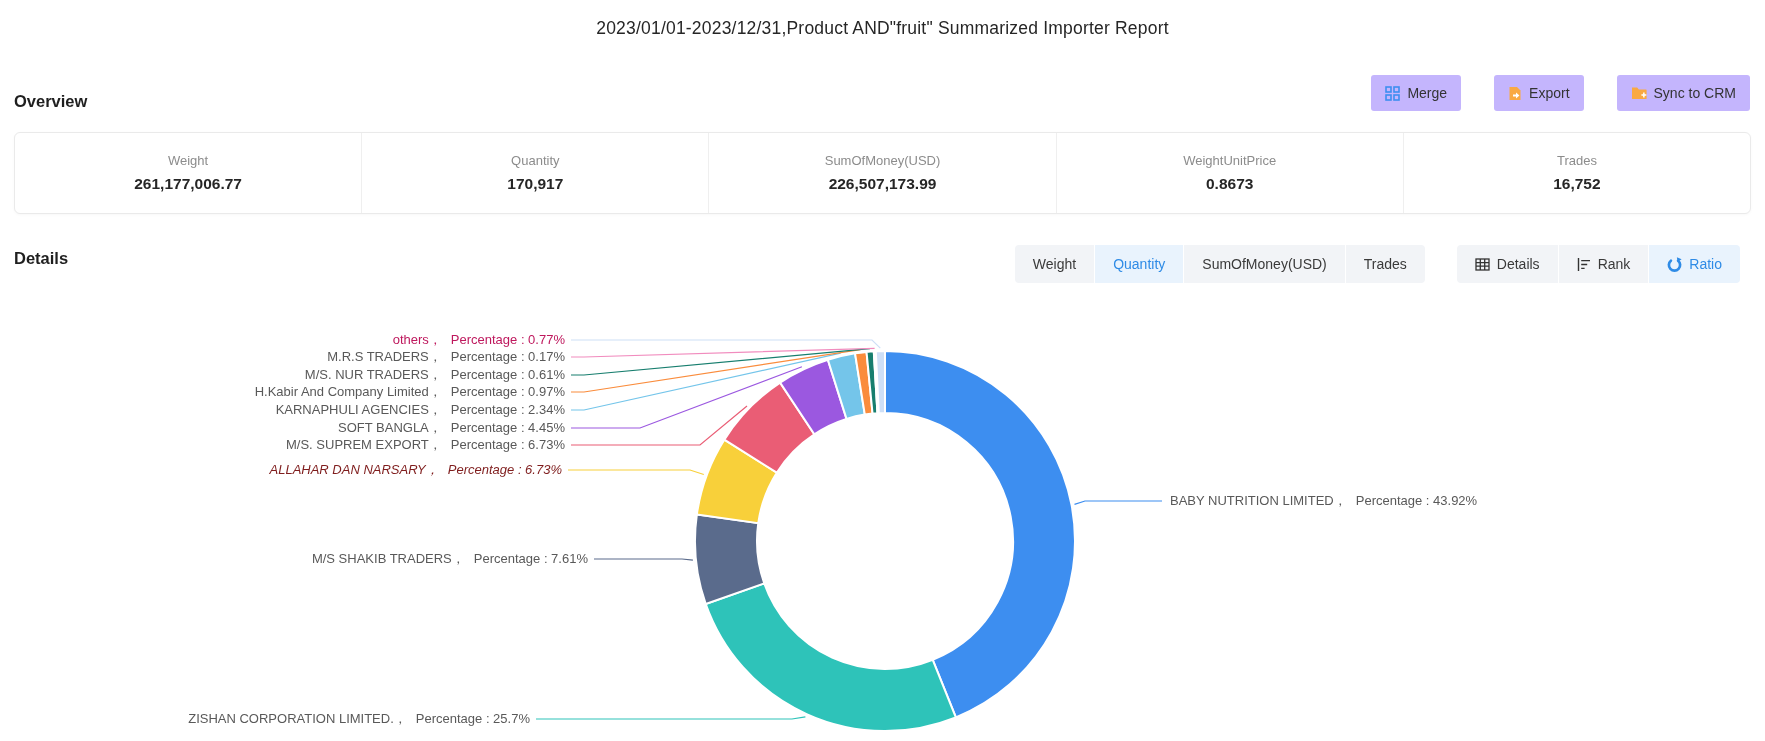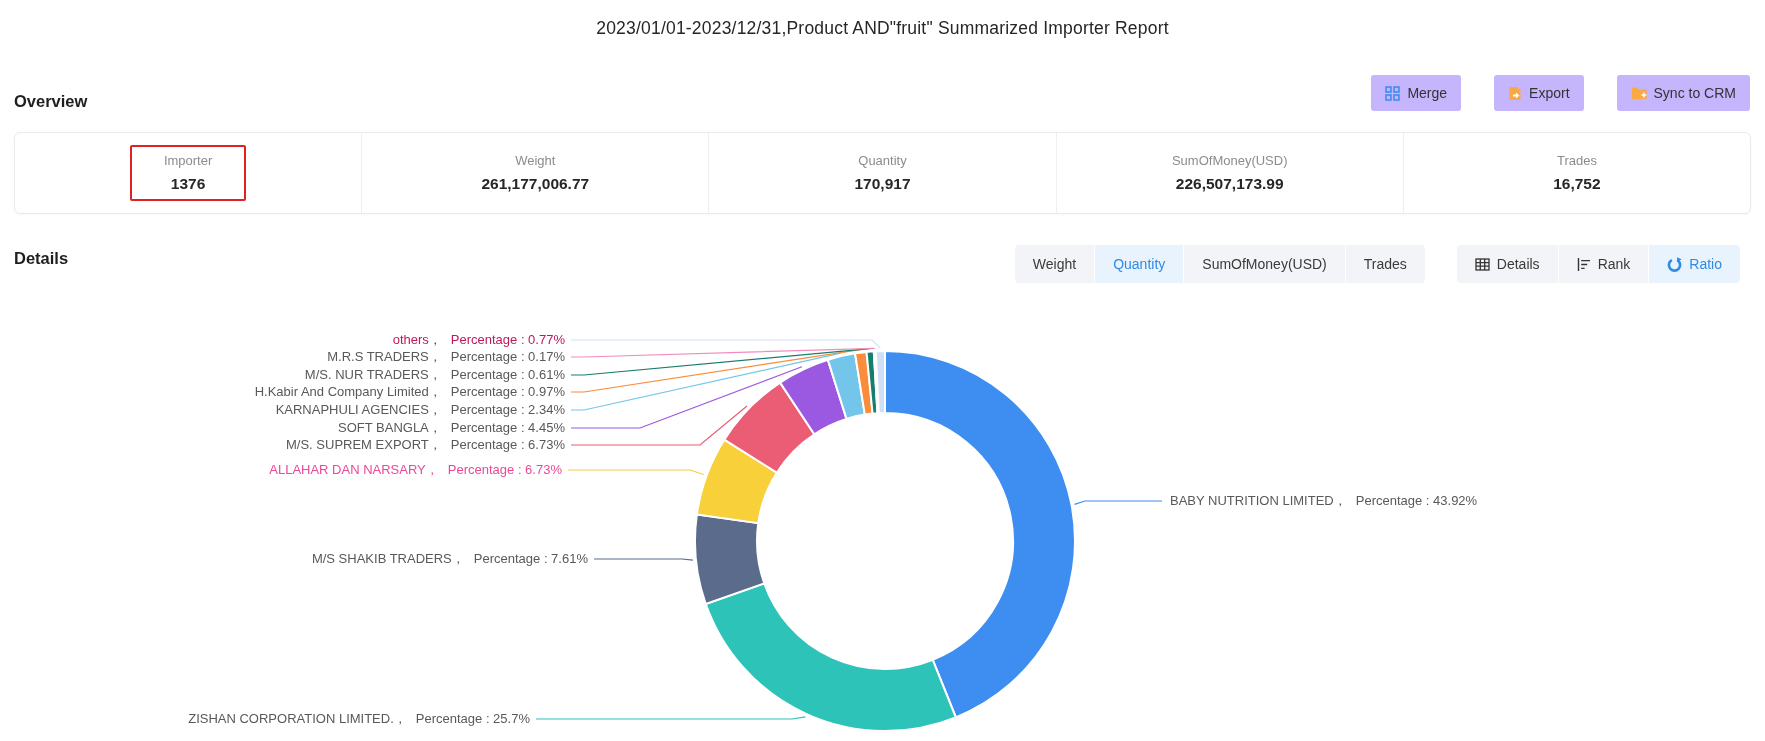--- a/index.html
+++ b/index.html
@@ -81,41 +81,41 @@
           <path d="M1 1.5 h5.2 l1.6 2 H15 a.6.6 0 0 1 .6.6 V12.4 a.6.6 0 0 1-.6.6 H1.6 A.6.6 0 0 1 1 12.4 Z" fill="#F9A943"></path>
           <path d="M10.4 8.2 h1.7 V6.5 h1.5 v1.7 h1.7 v1.5 h-1.7 v1.7 h-1.5 V9.7 h-1.7 Z" fill="#fff"></path>
         </svg>
     </span>
     <span>Sync to CRM</span>
   </button>
 </div>
 
 <div class="stats-card" id="statsCard">
     <div class="stat-col">
-      <div class="stat-inner highlight" style="border-color: rgb(224, 34, 34);">
-        <span class="stat-label">Importer</span>
-        <span class="stat-value">1376</span>
-      </div>
-    </div>
-    <div class="stat-col">
       <div class="stat-inner">
         <span class="stat-label">Weight</span>
         <span class="stat-value">261,177,006.77</span>
       </div>
     </div>
     <div class="stat-col">
       <div class="stat-inner">
         <span class="stat-label">Quantity</span>
         <span class="stat-value">170,917</span>
       </div>
     </div>
     <div class="stat-col">
       <div class="stat-inner">
         <span class="stat-label">SumOfMoney(USD)</span>
         <span class="stat-value">226,507,173.99</span>
+      </div>
+    </div>
+    <div class="stat-col">
+      <div class="stat-inner">
+        <span class="stat-label">WeightUnitPrice</span>
+        <span class="stat-value">0.8673</span>
       </div>
     </div>
     <div class="stat-col">
       <div class="stat-inner">
         <span class="stat-label">Trades</span>
         <span class="stat-value">16,752</span>
       </div>
     </div>
   </div>
 
@@ -197,21 +197,21 @@
     <polyline points="571,375 584,375 869.9,348.6" fill="none" stroke="#177E6E" stroke-width="1.2"></polyline>
     <path d="M 873.7847540772724 351.33129341166284 A 190 190 0 0 1 875.8112855076893 351.222320790935 L 878.8097081314959 413.1497740065246 A 128 128 0 0 0 877.4444659046887 413.2231871404886 Z" fill="#F18CBE" stroke="#fff" stroke-width="2" class="pie-slice"></path>
     <polyline points="571,357 584,357 874.6,348.3" fill="none" stroke="#F18CBE" stroke-width="1.2"></polyline>
     <path d="M 875.8112855076893 351.222320790935 A 190 190 0 0 1 885.0000000000003 351 L 885.0000000000002 413 A 128 128 0 0 0 878.8097081314959 413.1497740065246 Z" fill="#CEDFF6" stroke="#fff" stroke-width="2" class="pie-slice"></path>
     <polyline points="571,340 872,340 880.3,348.1" fill="none" stroke="#CEDFF6" stroke-width="1.2"></polyline>
   </svg>
 <div id="chartLabels">
     <div class="pie-label" style="left: 1170px; top: 492px; color: rgb(89, 89, 89);"><span>BABY NUTRITION LIMITED，</span><span class="pct">Percentage : 43.92%</span></div>
     <div class="pie-label" style="right: 1235px; top: 710px; color: rgb(89, 89, 89);"><span>ZISHAN CORPORATION LIMITED.，</span><span class="pct">Percentage : 25.7%</span></div>
     <div class="pie-label" style="right: 1177px; top: 550px; color: rgb(89, 89, 89);"><span>M/S SHAKIB TRADERS，</span><span class="pct">Percentage : 7.61%</span></div>
-    <div class="pie-label" style="right: 1203px; top: 461px; color: #ec4899;"><span>ALLAHAR DAN NARSARY，</span><span class="pct">Percentage : 6.73%</span></div>
+    <div class="pie-label" style="right: 1203px; top: 461px; color: #7f1d1d; font-style: italic;"><span>ALLAHAR DAN NARSARY，</span><span class="pct">Percentage : 6.73%</span></div>
     <div class="pie-label" style="right: 1200px; top: 436px; color: rgb(89, 89, 89);"><span>M/S. SUPREM EXPORT，</span><span class="pct">Percentage : 6.73%</span></div>
     <div class="pie-label" style="right: 1200px; top: 419px; color: rgb(89, 89, 89);"><span>SOFT BANGLA，</span><span class="pct">Percentage : 4.45%</span></div>
     <div class="pie-label" style="right: 1200px; top: 401px; color: rgb(89, 89, 89); padding-left: 32px;"><span>KARNAPHULI AGENCIES，</span><span class="pct">Percentage : 2.34%</span></div>
     <div class="pie-label" style="right: 1200px; top: 383px; color: rgb(89, 89, 89);"><span>H.Kabir And Company Limited，</span><span class="pct">Percentage : 0.97%</span></div>
     <div class="pie-label" style="right: 1200px; top: 366px; color: rgb(89, 89, 89);"><span>M/S. NUR TRADERS，</span><span class="pct">Percentage : 0.61%</span></div>
     <div class="pie-label" style="right: 1200px; top: 348px; color: rgb(89, 89, 89);"><span>M.R.S TRADERS，</span><span class="pct">Percentage : 0.17%</span></div>
     <div class="pie-label" style="right: 1200px; top: 331px; color: #be185d;"><span>others，</span><span class="pct">Percentage : 0.77%</span></div>
   </div>
 
 </body></html>

